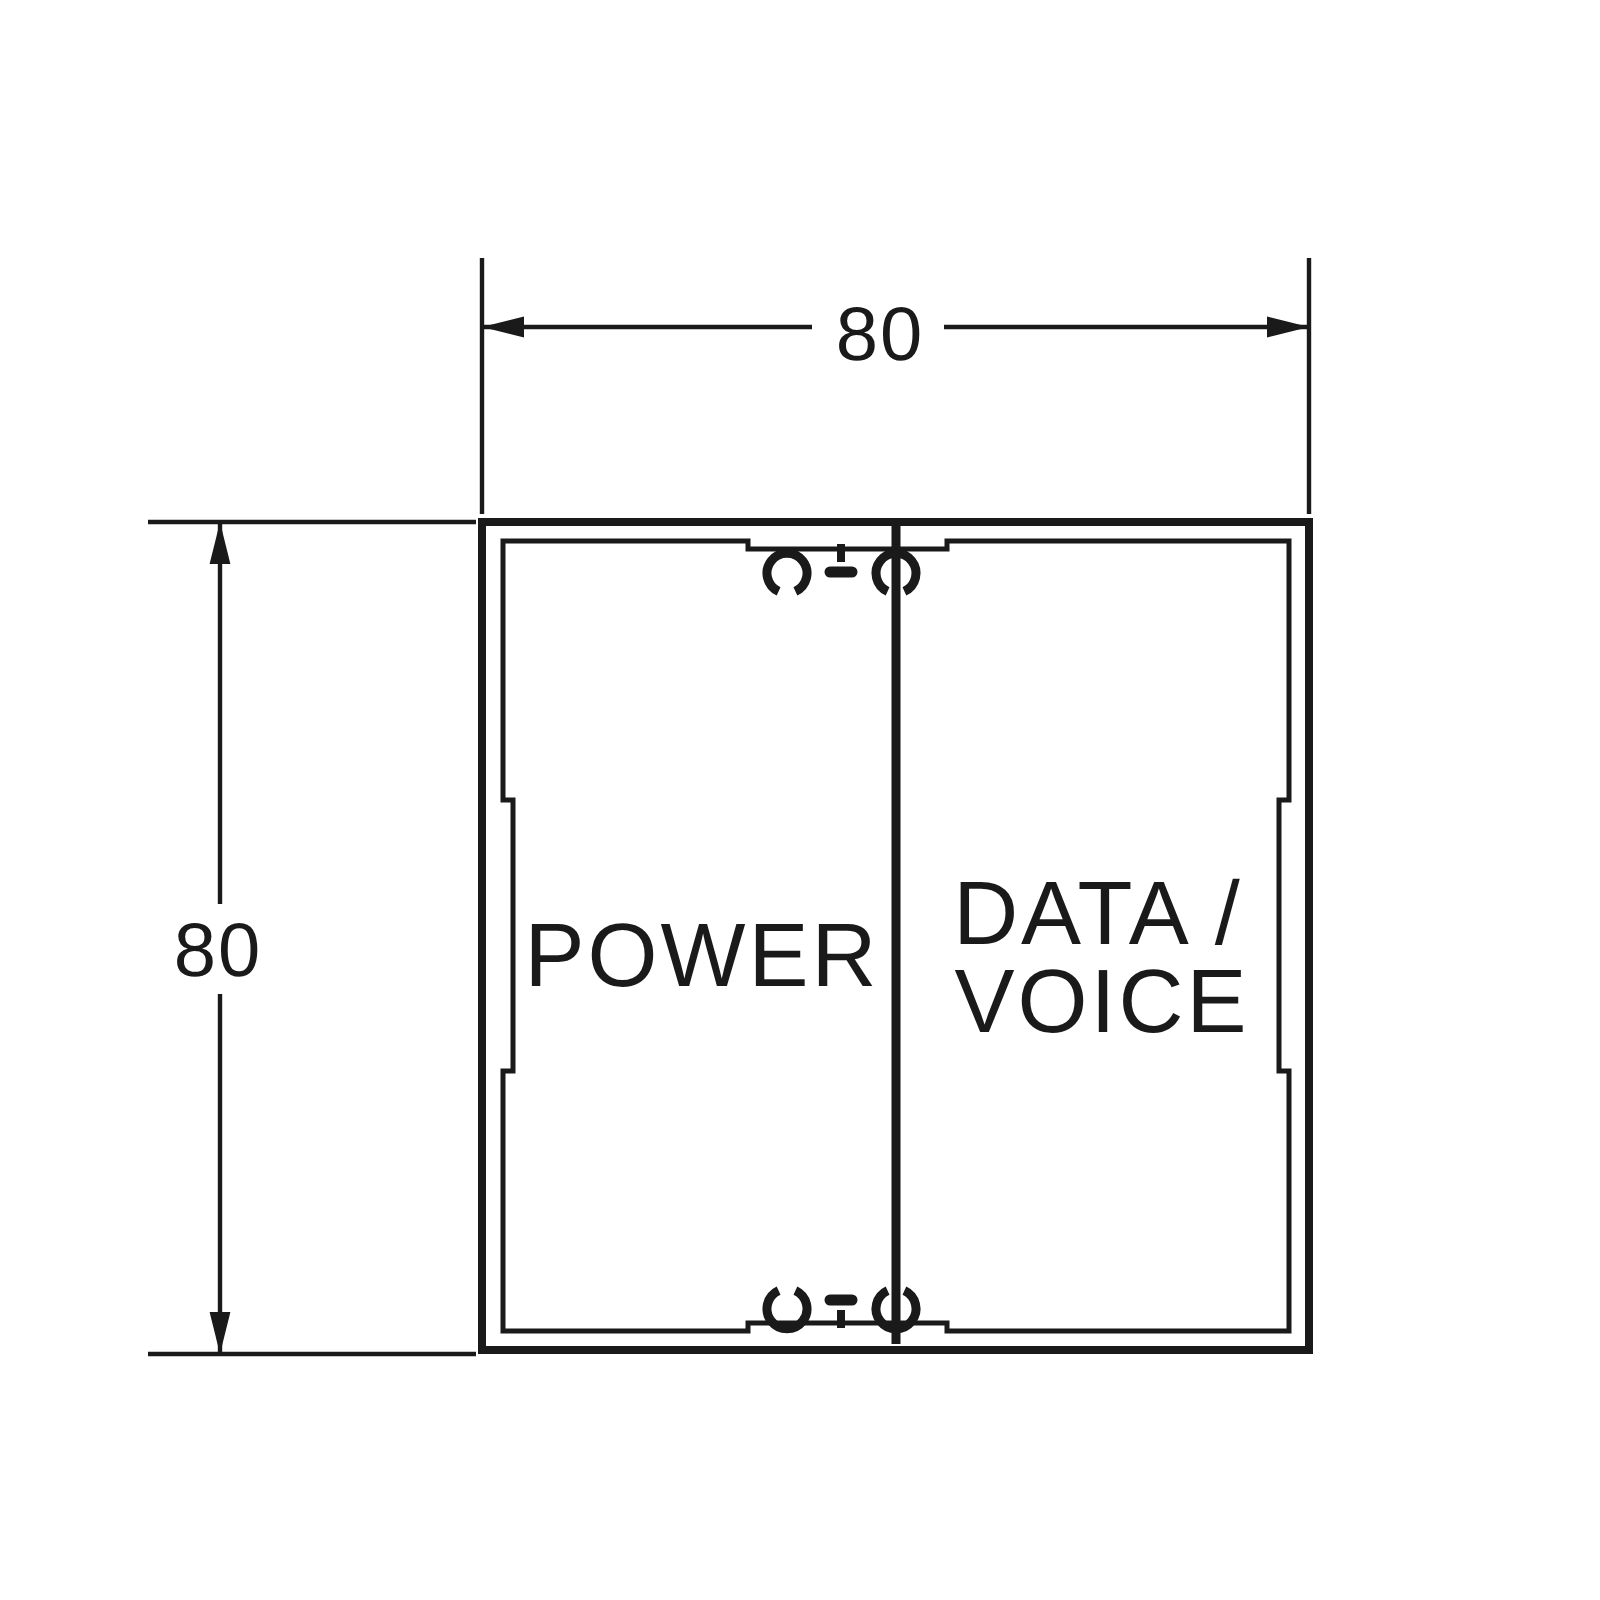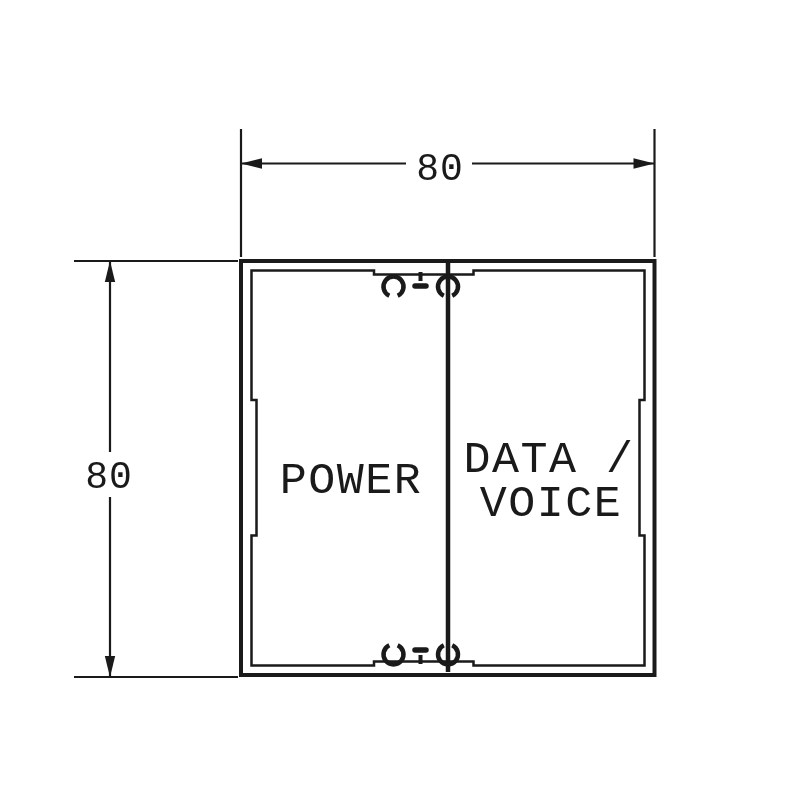--- a/index.html
+++ b/index.html
@@ -9,21 +9,20 @@
     height: 800px;
     background: #ffffff;
     font-family: "Liberation Sans", sans-serif;
   }
   .stage {
     position: relative;
     width: 800px;
     height: 800px;
     background: #ffffff;
     overflow: hidden;
-    font-family: Liberation Mono, monospace;
   }
   svg { display: block; }
   .ln   { fill: none; }
   .w-outer { stroke-width: 4; }
   .w-inner { stroke-width: 2.5; }
   .w-div   { stroke-width: 4.5; }
   .w-clip  { stroke-width: 4.5; }
   .w-tabstem { stroke-width: 4; }
   .w-tabfoot { stroke-width: 5.5; stroke-linecap: round; }
   .w-dim   { stroke-width: 2.2; }

